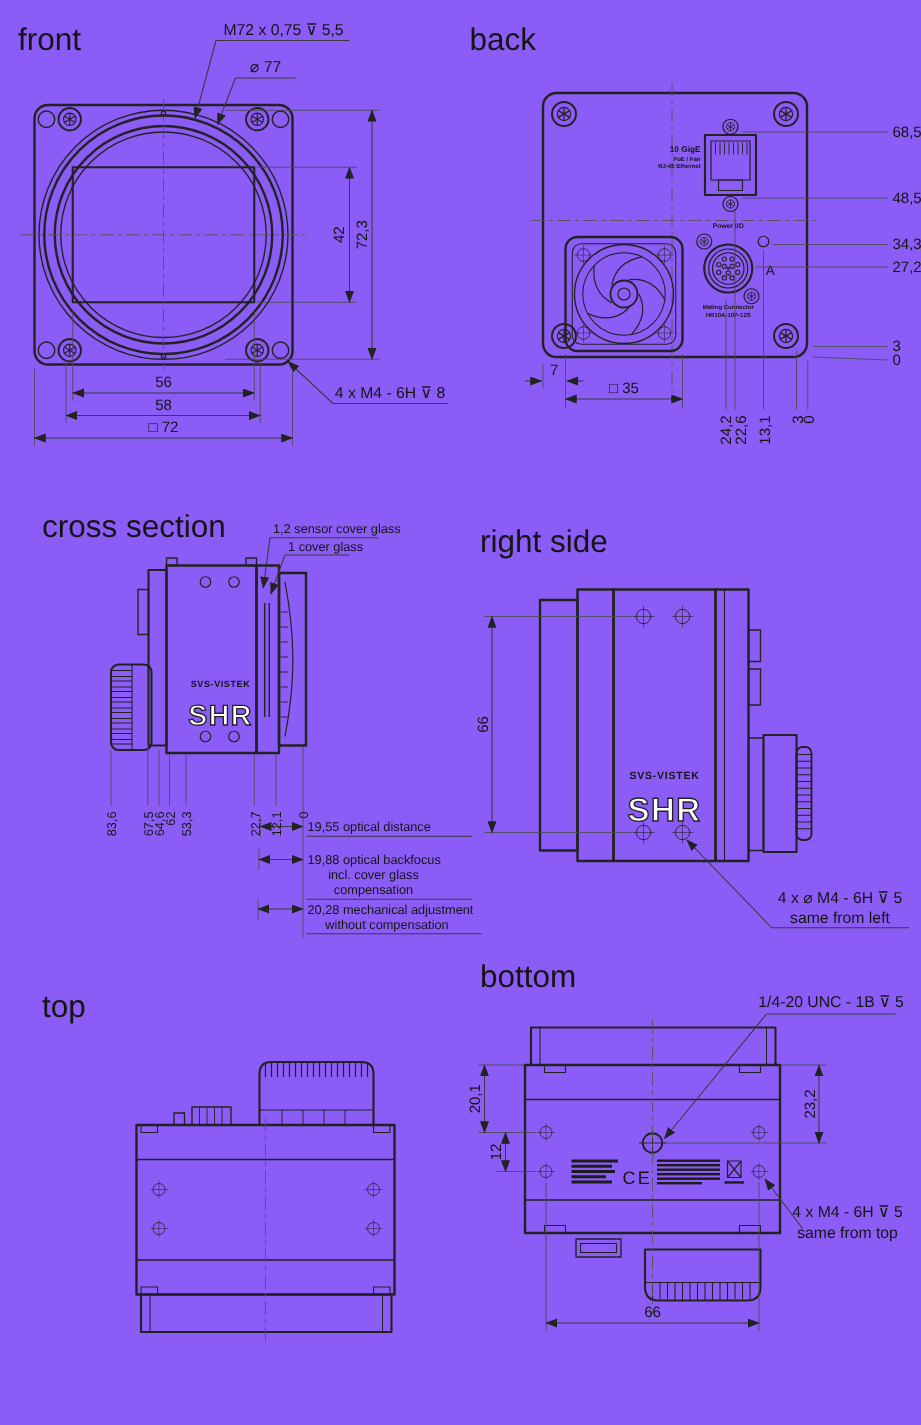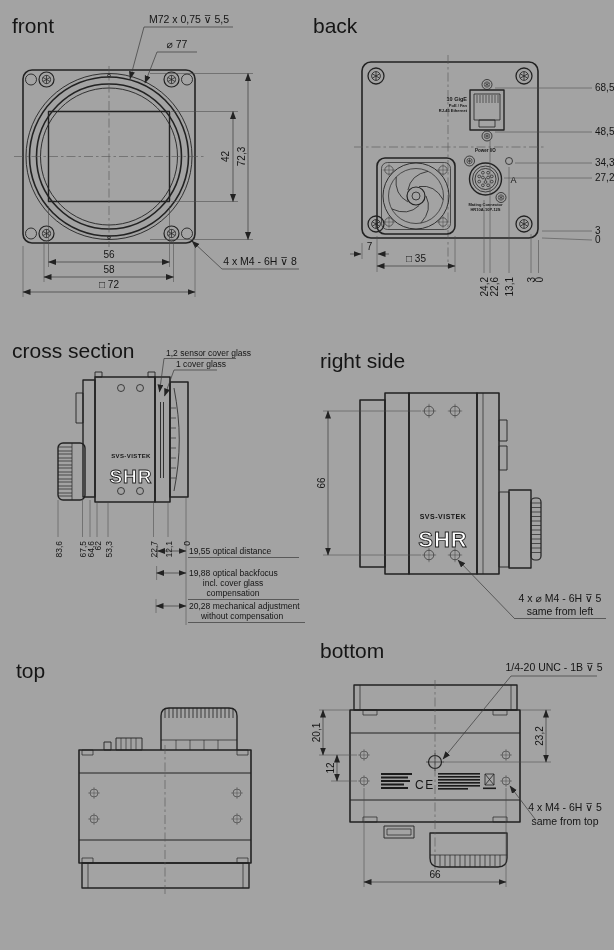--- a/index.html
+++ b/index.html
@@ -1,16 +1,16 @@
 <!DOCTYPE html>
 <html><head>
 <meta charset="utf-8">
 <style>
   html,body{margin:0;padding:0;background:#fff;}
-  .page{position:relative;width:614px;height:950px;background:#a3a3a3;overflow:hidden;
+  .page{position:relative;width:614px;height:950px;background:#8b5cf6;overflow:hidden;
         font-family:"Liberation Sans",sans-serif;}
   .view{position:absolute;}
   svg{display:block;overflow:visible;}
   
   .ink{stroke:#222;fill:none;stroke-linejoin:round;stroke-linecap:butt;}
   .w16{stroke-width:1.6}.w14{stroke-width:1.4}.w12{stroke-width:1.2}.w10{stroke-width:1}
   .w09{stroke-width:.9}.w08{stroke-width:.8}.w07{stroke-width:.7}.w06{stroke-width:.6}
   .dim{stroke:#3a3a3a;stroke-width:.7;fill:none;}
   .ext{stroke:#4a4a4a;stroke-width:.55;fill:none;}
   .cl{stroke:#555;stroke-width:.6;fill:none;stroke-dasharray:9 3 2.5 3;}
@@ -222,21 +222,21 @@
     <line class="ext" x1="238.5" y1="240" x2="238.5" y2="273"></line>
     <text class="t10" transform="translate(187.5,277) rotate(-90)" text-anchor="end">24,2</text>
     <text class="t10" transform="translate(197.5,277) rotate(-90)" text-anchor="end">22,6</text>
     <text class="t10" transform="translate(213,277) rotate(-90)" text-anchor="end">13,1</text>
     <text class="t10" transform="translate(235,277) rotate(-90)" text-anchor="end">3</text>
     <text class="t10" transform="translate(242.5,277) rotate(-90)" text-anchor="end">0</text>
   </g>
 </svg>
 </div>
 
-<div class="view" style="left:0;top:330px">
+<div class="view" style="left:16px;top:330px">
 <svg width="307" height="310" viewBox="0 0 307 310">
   <text class="t21" x="12" y="28">cross section</text>
 
   <g>
     <rect class="ink w14" x="83" y="50" width="12" height="117"></rect>
     <rect class="ink w16" x="95" y="47" width="60" height="125"></rect>
     <rect class="ink w16" x="155" y="47" width="15" height="125"></rect>
     <rect class="ink w16" x="170" y="52" width="18" height="115"></rect>
     <path class="ink w08" d="M174,58 C181,95 181,125 174,161"></path>
     <path class="ink w06" d="M171,78H176 M171,88H176 M171,98H176 M171,108H176 M171,118H176 M171,128H176 M171,138H176 M171,148H176"></path>
@@ -335,21 +335,21 @@
     <line class="dim" x1="21" y1="71" x2="21" y2="215" marker-start="url(#arr)" marker-end="url(#arr)"></line>
     <text class="t10" transform="translate(18,143) rotate(-90)" text-anchor="middle">66</text>
     <line class="dim" x1="207" y1="278" x2="151" y2="220" marker-end="url(#arr)"></line>
     <line class="dim" x1="207" y1="278.5" x2="299" y2="278.5"></line>
     <text class="t105" x="253" y="262" text-anchor="middle">4 x ⌀ M4 - 6H ⊽ 5</text>
     <text class="t105" x="253" y="275" text-anchor="middle">same from left</text>
   </g>
 </svg>
 </div>
 
-<div class="view" style="left:4px;top:650px">
+<div class="view" style="left:16px;top:650px">
 <svg width="307" height="300" viewBox="0 0 307 300">
   <text class="t21" x="12" y="28">top</text>
 
   <g>
     <path class="ink w14" d="M157,100V66 Q157,58 165,58 H225 Q233,58 233,66 V100"></path>
     <path class="ink w08" d="M161,58V68 M165,58V68 M169,58V68 M173,58V68 M177,58V68 M181,58V68 M185,58V68 M189,58V68 M193,58V68 M197,58V68 M201,58V68 M205,58V68 M209,58V68 M213,58V68 M217,58V68 M221,58V68 M225,58V68 M229,58V68"></path>
     <line class="ink w07" x1="157" y1="90" x2="233" y2="90"></line>
     <path class="ink w06" d="M172,90V100 M186,90V100 M200,90V100 M214,90V100"></path>
     <rect class="ink w09" x="112" y="88" width="26" height="12"></rect>
     <path class="ink w06" d="M117,88V100 M122,88V100 M127,88V100 M132,88V100"></path>

